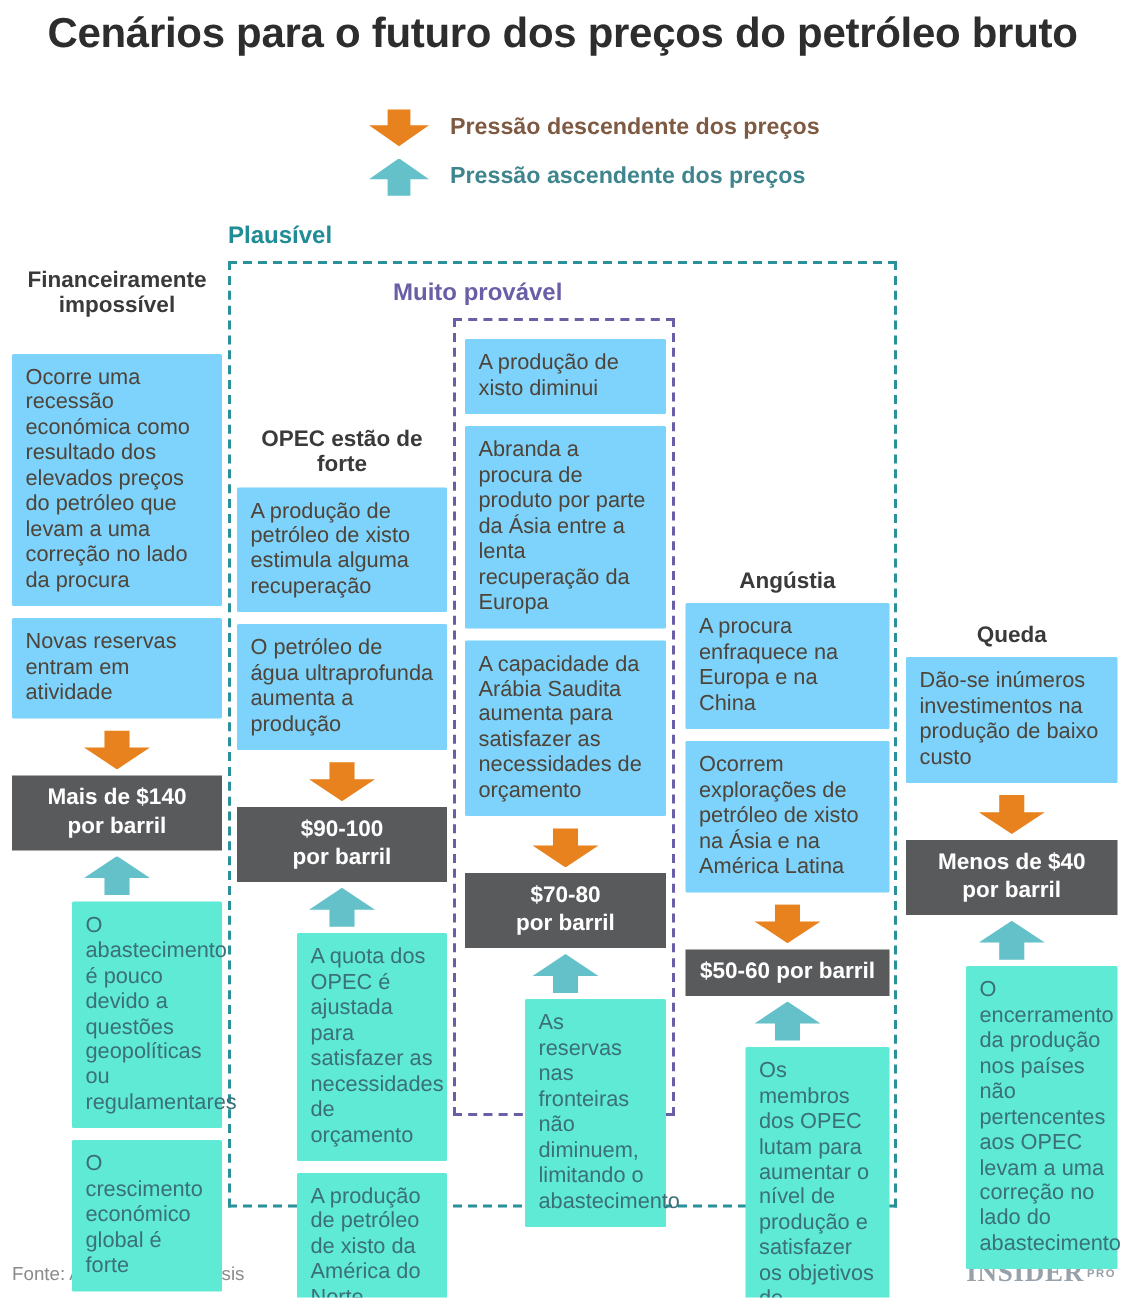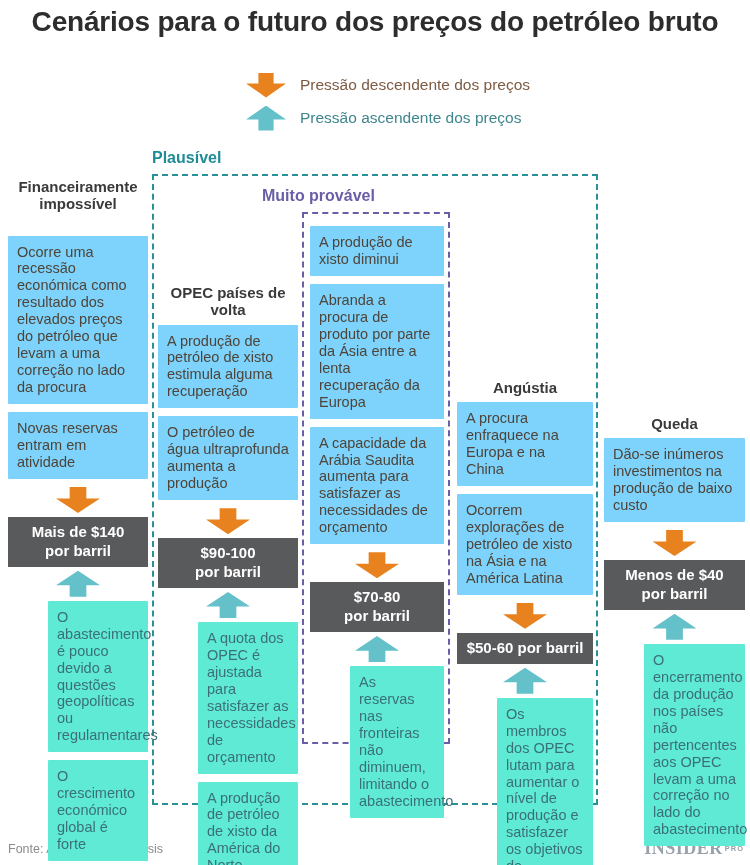--- a/index.html
+++ b/index.html
@@ -14,21 +14,21 @@
 
   
   .title {
     position: absolute; left: 0; right: 0; top: 6px;
     text-align: center; font-size: 28px; font-weight: 600;
     color: #2d2d2d; letter-spacing: -0.2px;
   }
 
   
   .legend { position: absolute; left: 246px; top: 72px; }
-  .legend-row { display: flex; align-items: center; margin-bottom: 7px; height: 26px; }
+  .legend-row { display: flex; align-items: center; margin-bottom: 7px; height: 26px; font-weight: bold; }
   .legend-label { margin-left: 14px; font-size: 15.5px; }
   .legend-label.down-lbl { color: #7e5a42; }
   .legend-label.up-lbl   { color: #3e858d; }
 
   
   .barrow { display: block; width: 44px; height: 26px; }
   .barrow.down {
     background: #e8821e;
     clip-path: polygon(31% 0, 69% 0, 69% 44%, 100% 44%, 50% 100%, 0 44%, 31% 44%);
   }
@@ -121,21 +121,21 @@
     <div class="price">
       <div>Mais de $140</div>
       <div>por barril</div>
     </div>
     <span class="barrow up"></span>
     <div class="box blue">O abastecimento é pouco devido a questões geopolíticas ou regulamentares</div>
     <div class="box blue">O crescimento económico global é forte</div>
   </div>
 
   <div class="col col2">
-    <div class="col-header">OPEC países de volta</div>
+    <div class="col-header">OPEC estão de forte</div>
     <div class="box peach">A produção de petróleo de xisto estimula alguma recuperação</div>
     <div class="box peach">O petróleo de água ultraprofunda aumenta a produção</div>
     <span class="barrow down"></span>
     <div class="price">
       <div>$90-100</div>
       <div>por barril</div>
     </div>
     <span class="barrow up"></span>
     <div class="box blue">A quota dos OPEC é ajustada para satisfazer as necessidades de orçamento</div>
     <div class="box blue">A produção de petróleo de xisto da América do Norte estagna</div>

